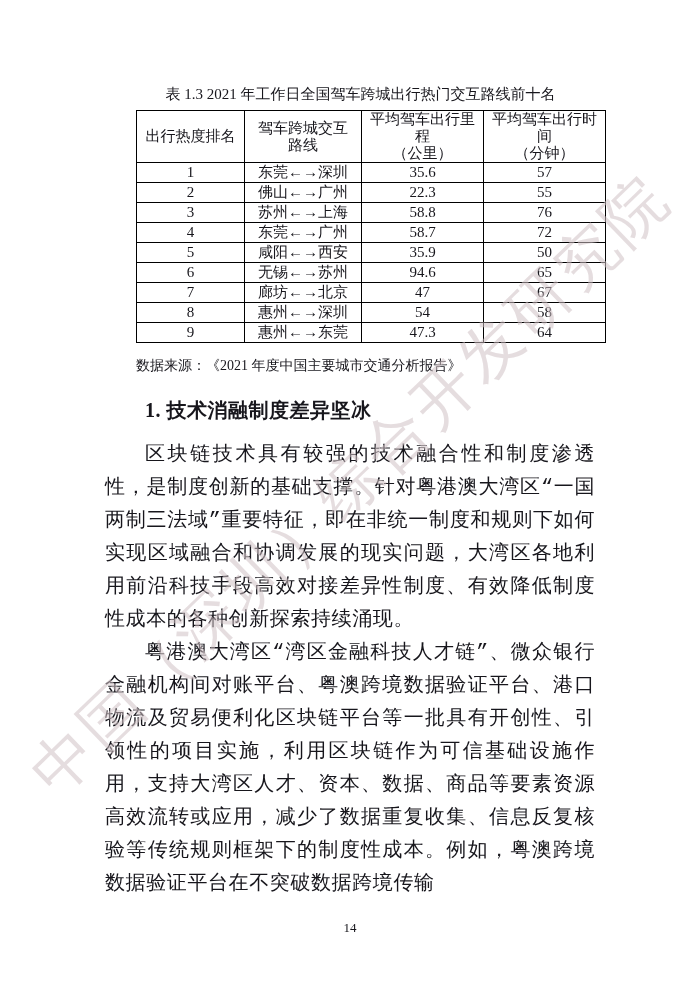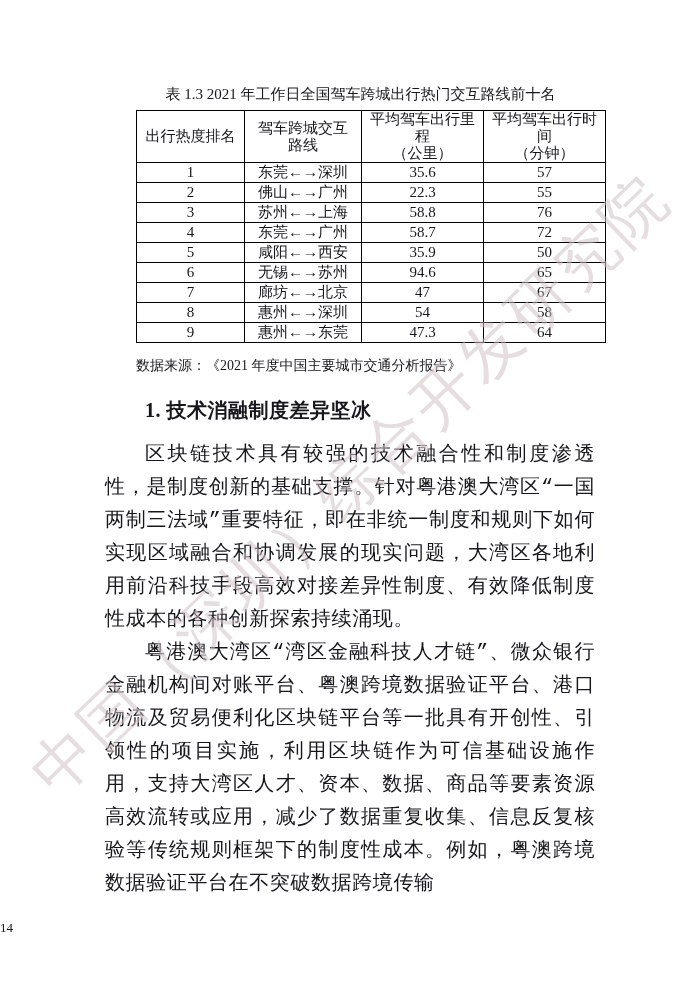--- a/index.html
+++ b/index.html
@@ -101,20 +101,21 @@
     text-indent: 2em;
     letter-spacing: 0.6px;
     margin: 0;
     font-family: Liberation Mono, monospace;
   }
   .page-number {
     position: absolute;
     bottom: 54px;
     left: 0;
     width: 100%;
+    text-align: center;
     font-size: 13px;
     z-index: 1;
   }
 </style>
 </head>
 <body>
 
 <div class="page">
 
   <div class="watermark">中国（深圳）综合开发研究院</div>

